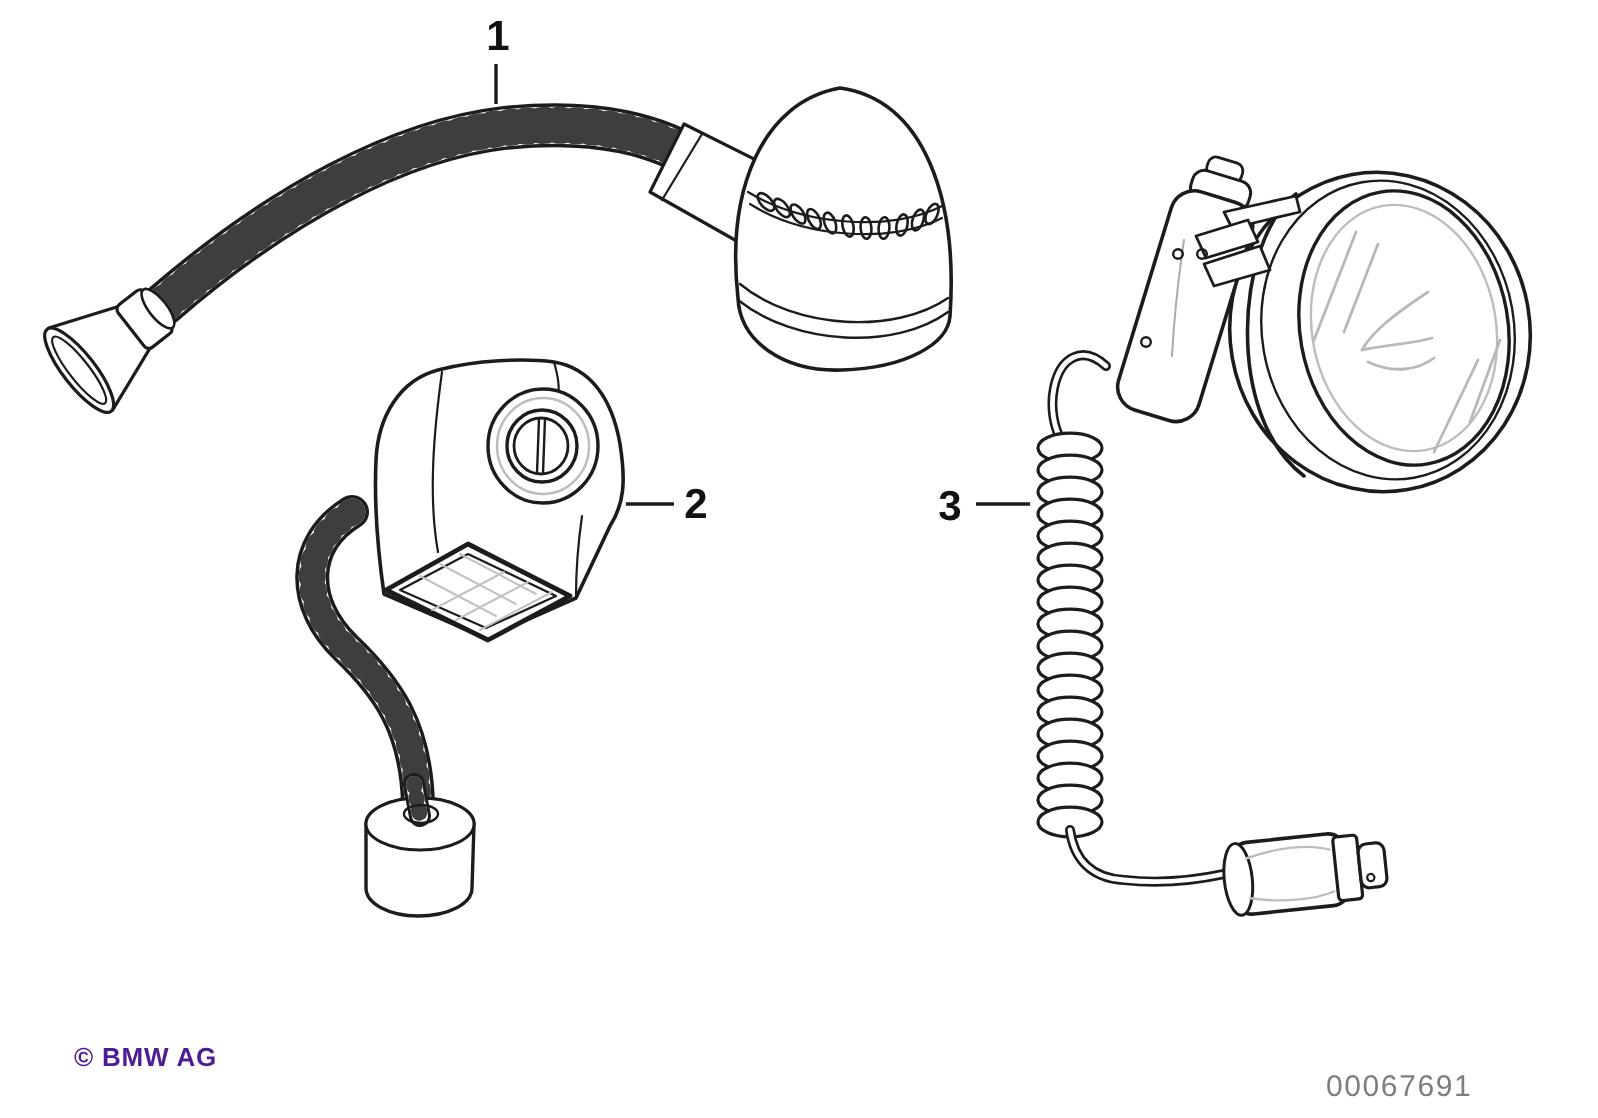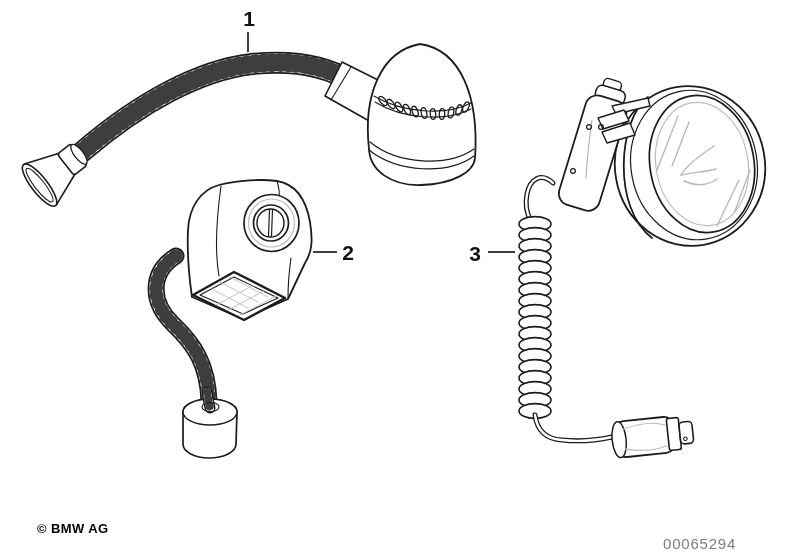--- a/index.html
+++ b/index.html
@@ -10,21 +10,21 @@
   .stage svg{position:absolute;left:0;top:0;}
   .callout{
     position:absolute;font-size:21px;font-weight:700;color:#111;
     width:20px;text-align:center;line-height:1;user-select:none;
   }
   .callout-1{left:239px;top:8px;}
   .callout-2{left:338px;top:242px;}
   .callout-3{left:465px;top:243px;}
   .copyright{
     position:absolute;left:37px;top:521px;font-size:13px;font-weight:700;
-    color:#000000;letter-spacing:0.4px;
+    color:#4c1d95;letter-spacing:0.4px;
   }
   .doc-number{
     position:absolute;left:663px;top:535px;font-size:15px;color:#7d7d7d;
     letter-spacing:0.8px;
   }
 </style>
 </head>
 <body>
 
 <div class="stage">
@@ -183,14 +183,14 @@
       <path d="M313,252 L337,252"></path>
       <path d="M488,252 L515,252"></path>
     </g>
   </svg>
 
   <div class="callout callout-1">1</div>
   <div class="callout callout-2">2</div>
   <div class="callout callout-3">3</div>
 
   <div class="copyright">© BMW AG</div>
-  <div class="doc-number">00065294</div>
+  <div class="doc-number">00067691</div>
 </div>
 
 </body></html>

